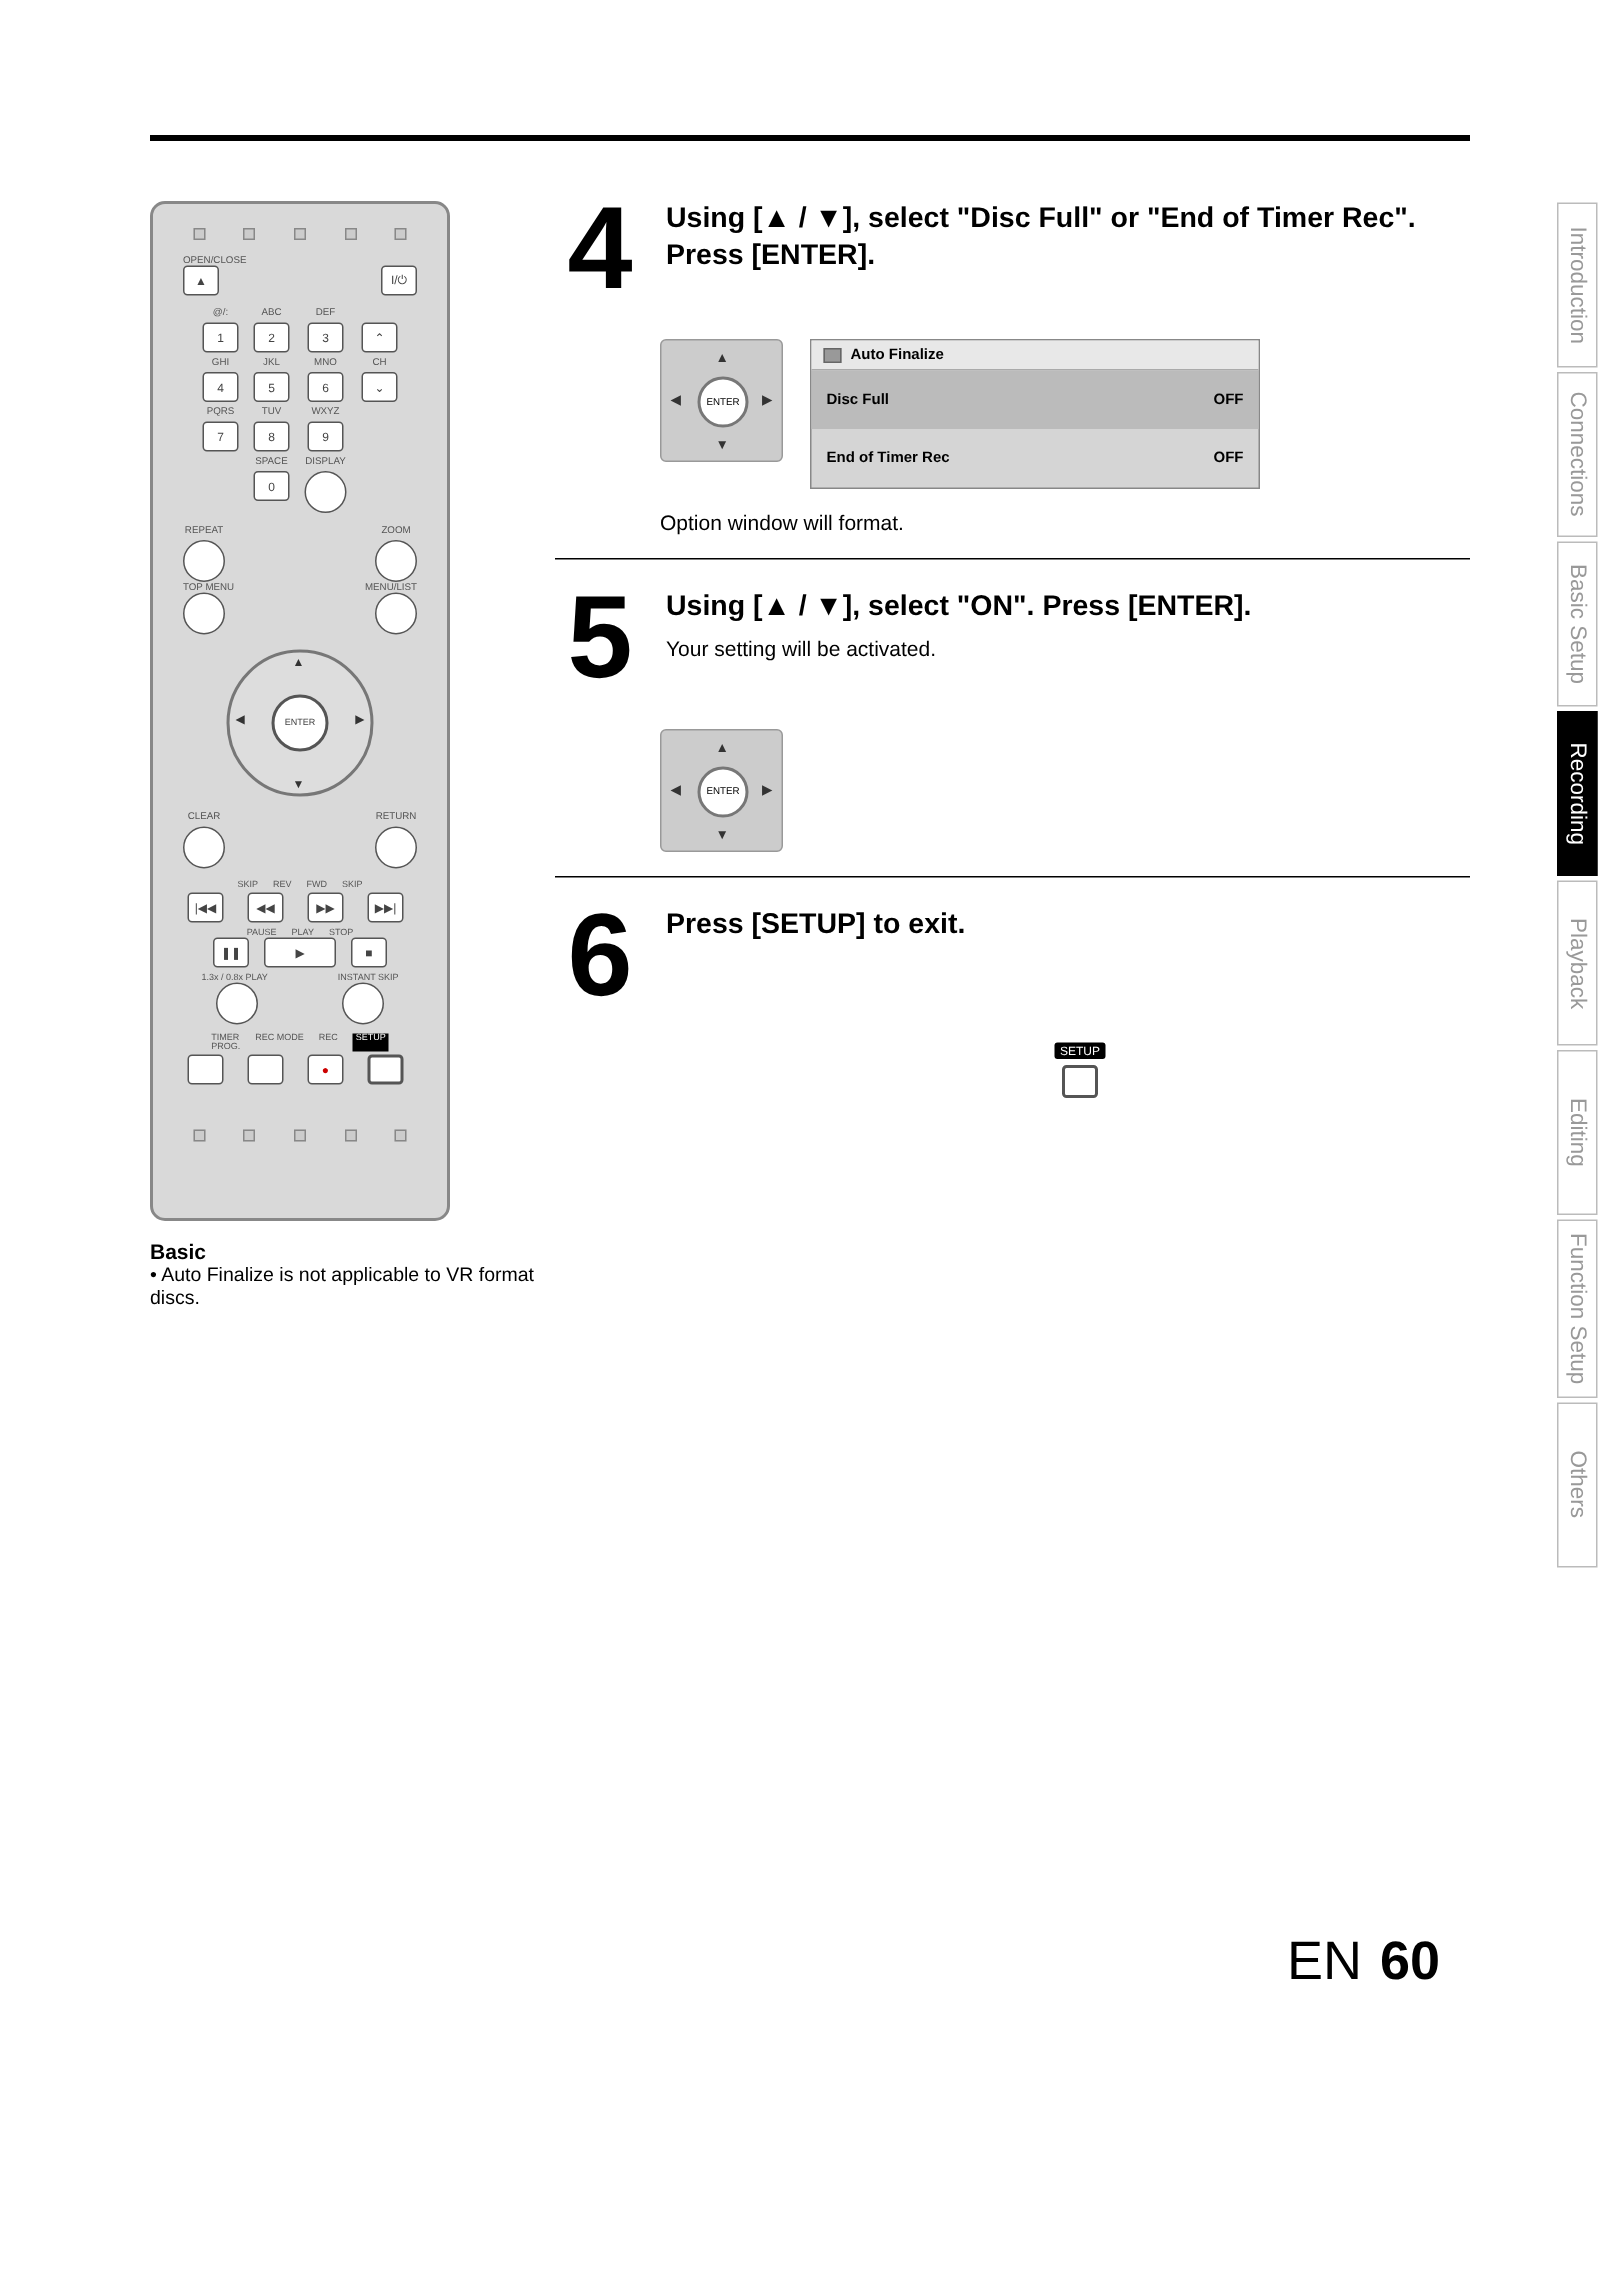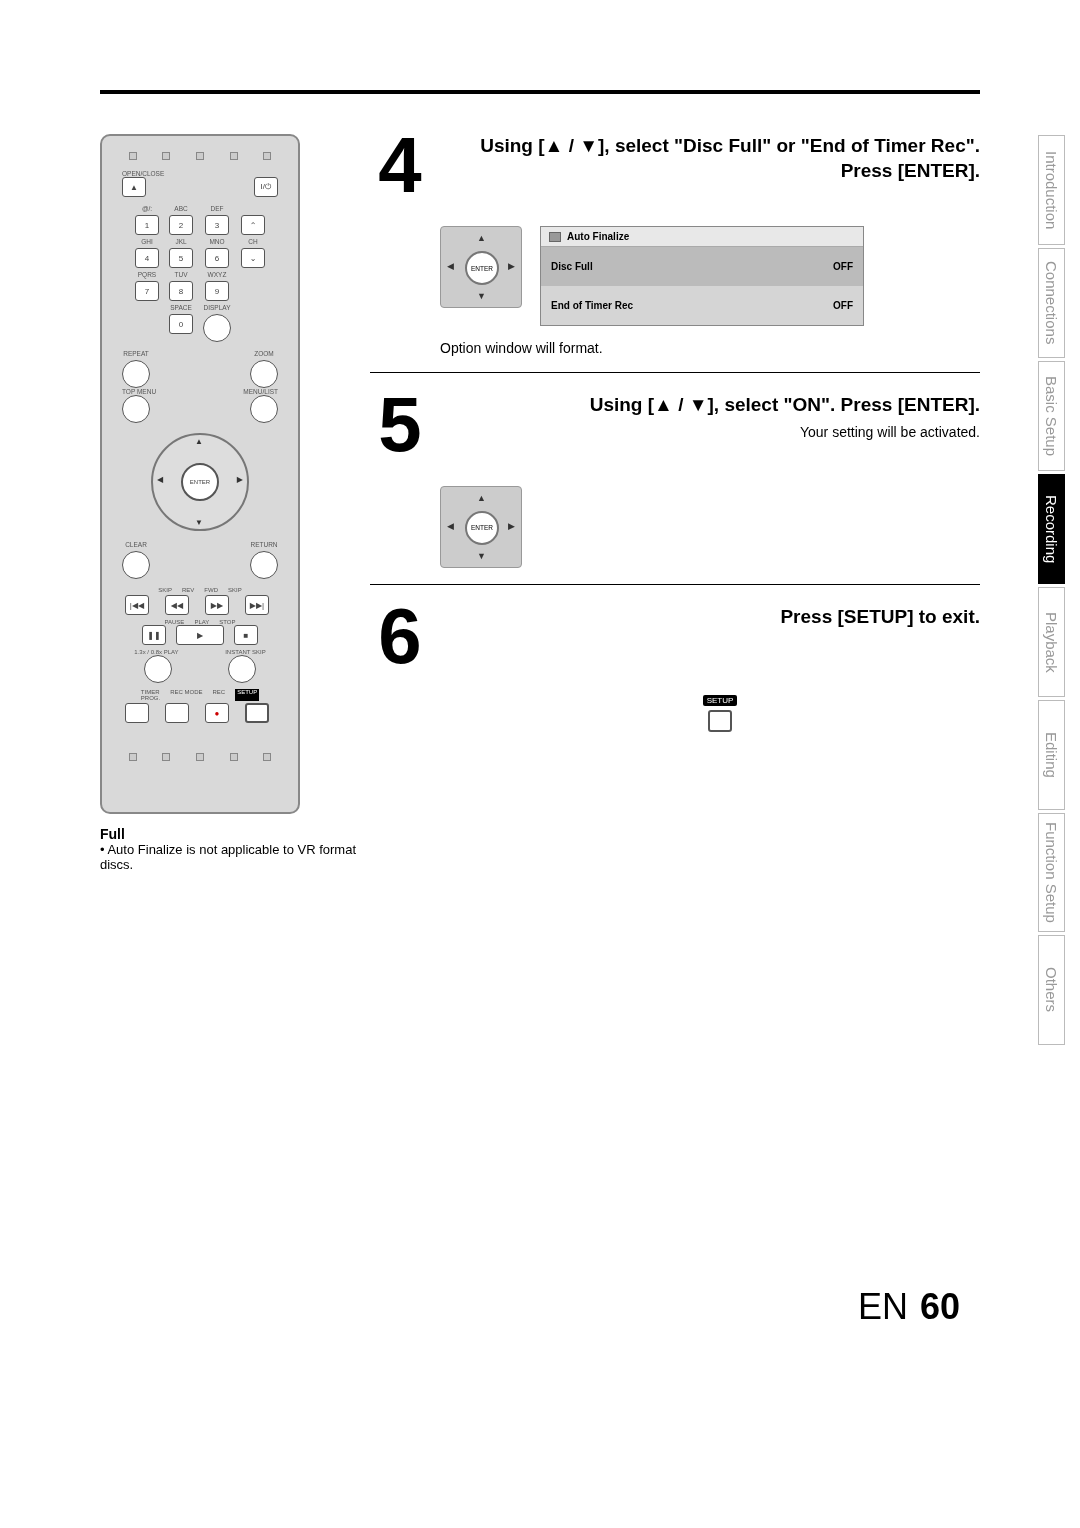--- a/index.html
+++ b/index.html
@@ -29,29 +29,29 @@
   .dpad { position:relative; width:110px;height:110px;margin:4px auto; }
   .dpad .ring { position:absolute; inset:6px; border:2px solid #777; border-radius:50%; background:#ddd; }
   .dpad .enter { position:absolute; left:36px;top:36px;width:38px;height:38px;border:2px solid #555;border-radius:50%;background:#fff;display:flex;align-items:center;justify-content:center;font-size:6px; }
   .dpad .tri { position:absolute; font-size:8px; color:#333; }
   .dpad .up{left:50px;top:10px}.dpad .down{left:50px;bottom:10px}.dpad .left{left:12px;top:48px}.dpad .right{right:12px;top:48px}
   .quad-row { display:grid;grid-template-columns:repeat(4,30px);gap:10px;justify-content:center;margin-top:2px; }
 
   
   .step { display:flex; gap:14px; margin-bottom: 22px; padding-bottom:18px; }
   .step-n { font-size: 78px; font-weight: bold; line-height: 0.8; width:60px; text-align:center; }
-  .step-body { flex:1;text-align:right; }
+  .step-body { flex:1; }
   .step-title { font-size: 19px; font-weight: bold; line-height:1.3; }
   .step-note { font-size: 14px; margin-top:6px; }
   .hr-step { border:none; border-top:1px solid #000; margin: 0 0 20px 0; }
   .illus-row { display:flex; gap:18px; align-items:flex-start; margin-left:70px; margin-top:10px; }
   .dpad-illus { width:82px;height:82px;background:#ccc;border:1px solid #999;position:relative;border-radius:4px; }
   .dpad-illus .c{position:absolute;left:24px;top:24px;width:34px;height:34px;border-radius:50%;background:#fff;border:2px solid #777;display:flex;align-items:center;justify-content:center;font-size:6.5px;}
   .dpad-illus .t{position:absolute;font-size:9px;color:#333;} .dpad-illus .up{left:36px;top:6px}.dpad-illus .dn{left:36px;bottom:6px}.dpad-illus .lf{left:6px;top:34px}.dpad-illus .rt{right:6px;top:34px}
-  .osd { width: 324px; background:#d5d5d5; border:1px solid #888; padding:0; font-size:10px; }
+  .osd { width: 300px; background:#d5d5d5; border:1px solid #888; padding:0; font-size:10px; }
   .osd-head { background:#e8e8e8; padding:4px 8px; font-weight:bold; border-bottom:1px solid #aaa; display:flex;align-items:center;gap:6px;}
   .osd-head .ic{width:12px;height:10px;background:#999;border:1px solid #666;}
   .osd-row { display:flex;justify-content:space-between;padding:14px 10px;font-weight:bold; }
   .osd-row.sel{background:#bbb;}
   .osd-body{min-height:70px;}
   .setup-illus { margin-left:90px; margin-top:10px; display:flex;flex-direction:column;align-items:center;gap:4px;}
   .setup-illus .lbl{background:#000;color:#fff;font-size:8px;padding:1px 4px;border-radius:2px;}
   .setup-illus .btn{width:24px;height:22px;border:2px solid #555;background:#fff;border-radius:3px;}
 
   .note-block { margin-top: 12px; font-size: 13px; }
@@ -206,21 +206,21 @@
         <div class="remote-bot-row" style="margin-top:30px;">
             <span></span>
             <span></span>
             <span></span>
             <span></span>
             <span></span>
           </div>
       </div>
 
       <div class="note-block">
-        <b>Full</b><br>
+        <b>Basic</b><br>
         <span>• Auto Finalize is not applicable to VR format discs.</span>
       </div>
     </div>
 
     <div class="steps-col">
 
       <div class="step">
         <div class="step-n">4</div>
         <div class="step-body">
           <div class="step-title">Using [▲ / ▼], select "Disc Full" or "End of Timer Rec". Press [ENTER].</div>

